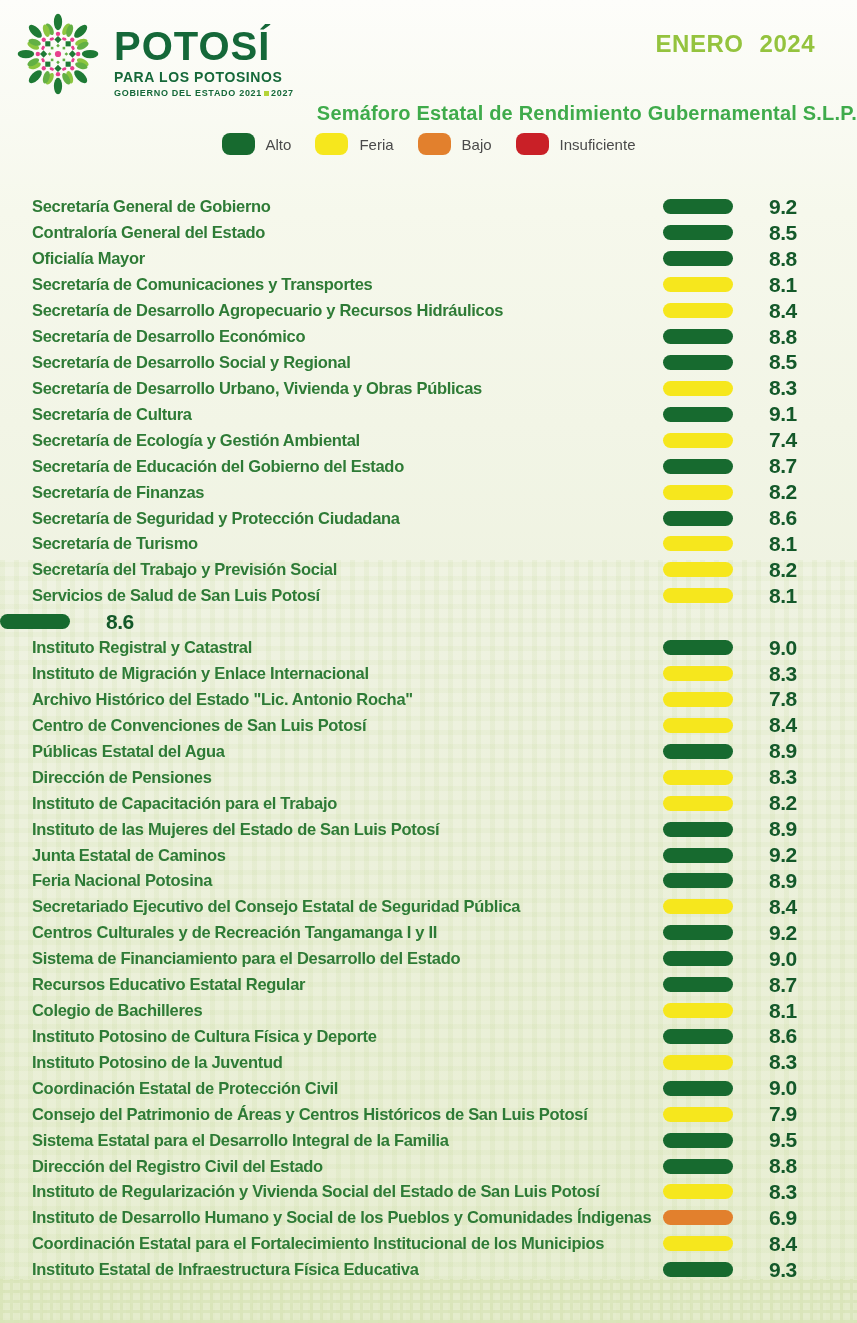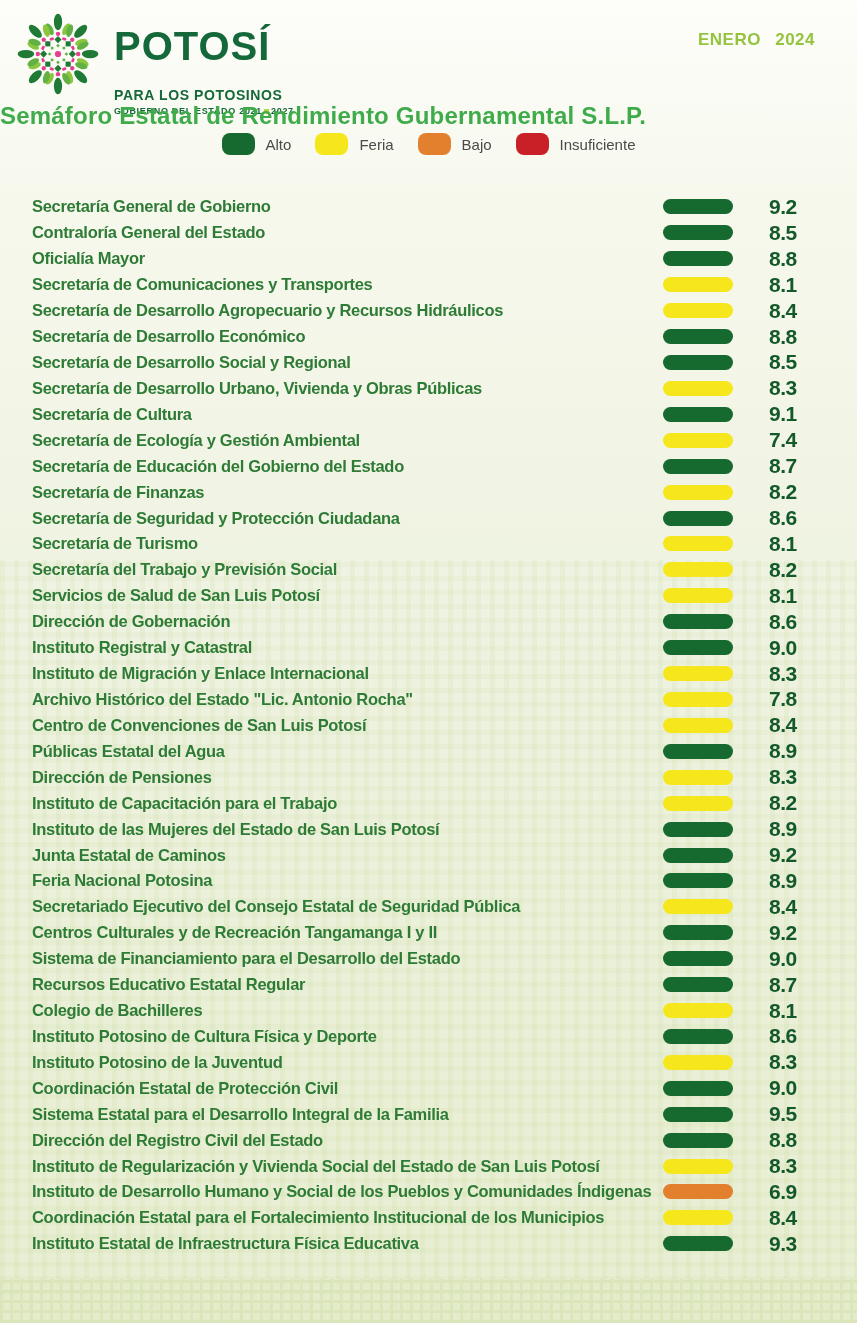--- a/index.html
+++ b/index.html
@@ -32,36 +32,36 @@
 
   .header{position:absolute;left:0;top:0;width:857px;height:194px;}
   .brand{position:absolute;left:14px;top:10px;display:flex;align-items:flex-start;}
   .rosette{width:88px;height:88px;margin-right:12px;}
   .brand-text{padding-top:16px;}
   .brand-name{
     font-size:40px;font-weight:bold;color:#156839;line-height:1;
     letter-spacing:1px;
   }
   .brand-tagline{
-    font-size:14px;font-weight:bold;color:#156839;letter-spacing:.6px;margin-top:21px;
+    font-size:14px;font-weight:bold;color:#156839;letter-spacing:.6px;margin-top:3px;
   }
   .brand-subline{
     font-size:9px;font-weight:bold;color:#156839;letter-spacing:.7px;margin-top:3px;
     display:flex;align-items:center;
   }
   .sq{display:inline-block;width:5px;height:5px;background:#b5d437;margin:0 2px;}
   .period{
     position:absolute;right:42px;top:30px;
-    font-size:17px;font-weight:bold;color:#94c33e;
+    font-size:24px;font-weight:bold;color:#94c33e;
     letter-spacing:.5px;word-spacing:9px;
   }
   .title{
     position:absolute;left:0;right:0;top:102px;
-    text-align:left;
-    font-size:24px;font-weight:bold;color:#3fab4b;
+    text-align:right;
+    font-size:20px;font-weight:bold;color:#3fab4b;
     letter-spacing:.2px;
   }
   .legend{
     position:absolute;left:0;right:0;top:133px;
     display:flex;justify-content:center;align-items:center;gap:24px;
   }
   .legend-item{display:flex;align-items:center;gap:11px;}
   .swatch{width:33px;height:22px;border-radius:8px;}
   .legend-label{font-size:15px;color:#4a4a4a;}
 
@@ -235,21 +235,20 @@
       <div class="row-score">8.2</div>
     </div>
 
     <div class="row">
       <div class="row-label">Servicios de Salud de San Luis Potosí</div>
       <div class="row-bar" style="background: rgb(246, 231, 29);"></div>
       <div class="row-score">8.1</div>
     </div>
 
     <div class="row">
-      <div class="row-label">Dirección de Gobernación</div>
       <div class="row-bar" style="background: rgb(23, 106, 47);"></div>
       <div class="row-score">8.6</div>
     </div>
 
     <div class="row">
       <div class="row-label">Instituto Registral y Catastral</div>
       <div class="row-bar" style="background: rgb(23, 106, 47);"></div>
       <div class="row-score">9.0</div>
     </div>
 
@@ -348,20 +347,25 @@
       <div class="row-bar" style="background: rgb(246, 231, 29);"></div>
       <div class="row-score">8.3</div>
     </div>
 
     <div class="row">
       <div class="row-label">Coordinación Estatal de Protección Civil</div>
       <div class="row-bar" style="background: rgb(23, 106, 47);"></div>
       <div class="row-score">9.0</div>
     </div>
 
+    <div class="row">
+      <div class="row-label">Consejo del Patrimonio de Áreas y Centros Históricos de San Luis Potosí</div>
+      <div class="row-bar" style="background: rgb(246, 231, 29);"></div>
+      <div class="row-score">7.9</div>
+    </div>
 
     <div class="row">
       <div class="row-label">Sistema Estatal para el Desarrollo Integral de la Familia</div>
       <div class="row-bar" style="background: rgb(23, 106, 47);"></div>
       <div class="row-score">9.5</div>
     </div>
 
     <div class="row">
       <div class="row-label">Dirección del Registro Civil del Estado</div>
       <div class="row-bar" style="background: rgb(23, 106, 47);"></div>

